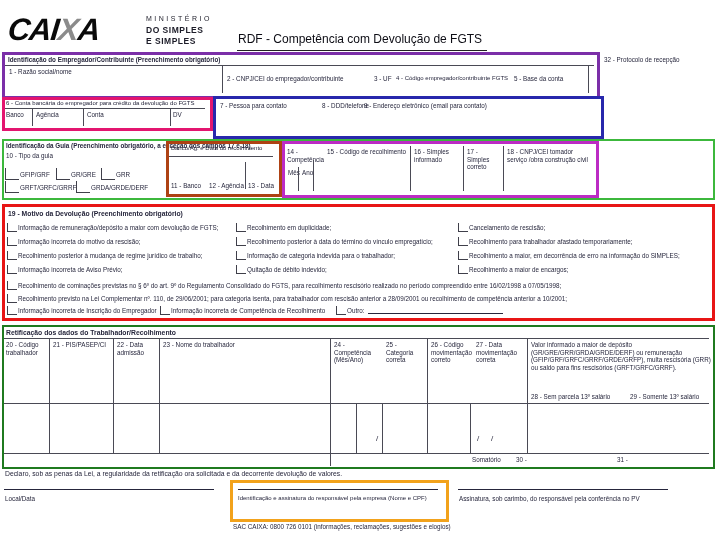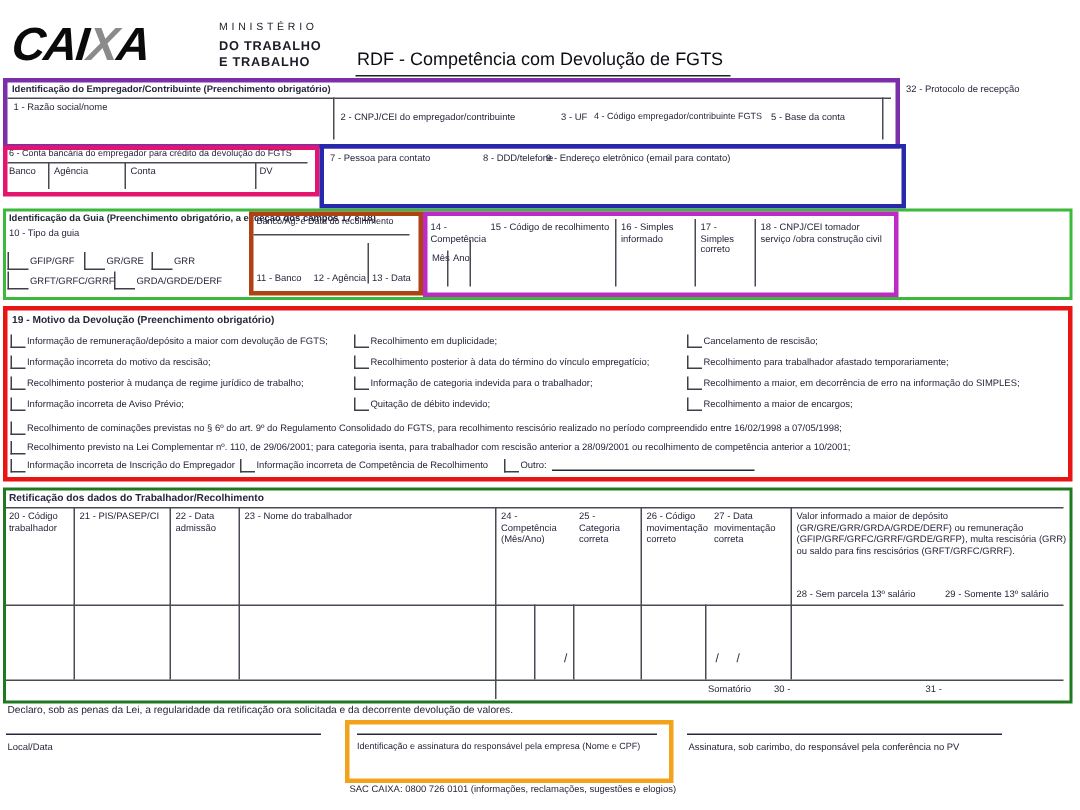--- a/index.html
+++ b/index.html
@@ -19,22 +19,22 @@
   .min{position:absolute;left:146px;color:#1c1c28;}
   .slash{position:absolute;font-size:8px;color:#26263c;}
 </style>
 </head>
 <body>
 
 <div class="page">
 
   <div class="logo"><span>CAI</span><span class="xg">X</span><span>A</span></div>
   <div class="min" style="top:15px;font-size:7px;letter-spacing:2.5px;">MINISTÉRIO</div>
-  <div class="min tb" style="top:25px;font-size:8.5px;letter-spacing:.5px;">DO TRABALHO</div>
-  <div class="min tb" style="top:36px;font-size:8.5px;letter-spacing:.5px;">E TRABALHO</div>
+  <div class="min tb" style="top:25px;font-size:8.5px;letter-spacing:.5px;">DO SIMPLES</div>
+  <div class="min tb" style="top:36px;font-size:8.5px;letter-spacing:.5px;">E SIMPLES</div>
   <div class="t" style="left:238px;top:36px;font-size:12px;color:#0c0c14;">RDF - Competência com Devolução de FGTS</div>
   <div class="hl" style="left:237px;top:50px;width:250px;background:#222;"></div>
 
   <div class="cbox" style="left: 2px; top: 52px; width: 592px; height: 41px; border-width: 3px; border-color: rgb(123, 47, 168);"></div>
   <div class="t tb" style="left:8px;top:56px;">Identificação do Empregador/Contribuinte (Preenchimento obrigatório)</div>
   <div class="hl" style="left:5px;top:65px;width:589px;"></div>
   <div class="t" style="left:9px;top:68px;">1 - Razão social/nome</div>
   <div class="vl" style="left:222px;top:65px;height:28px;"></div>
   <div class="t" style="left:227px;top:75px;">2 - CNPJ/CEI do empregador/contribuinte</div>
   <div class="t" style="left:374px;top:75px;">3 - UF</div>

